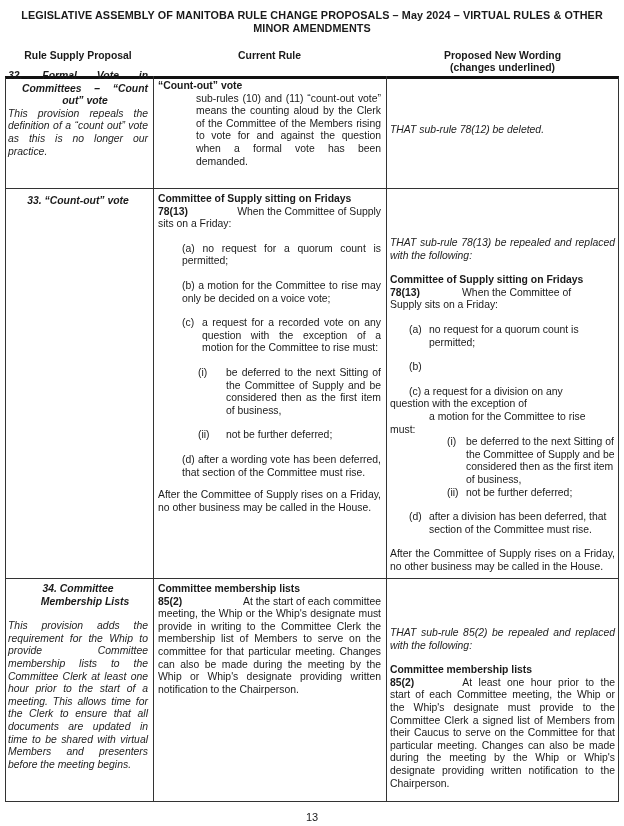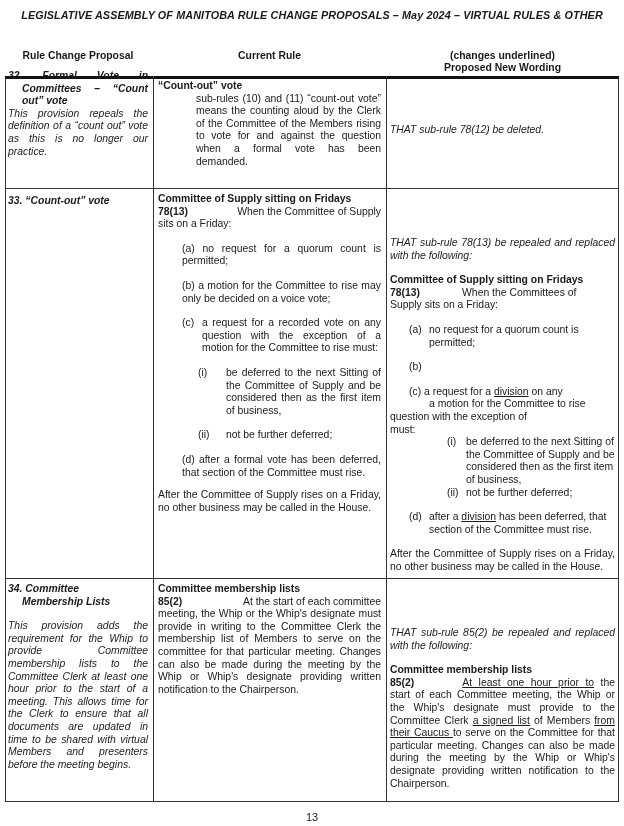--- a/index.html
+++ b/index.html
@@ -1,47 +1,48 @@
 <!DOCTYPE html>
 <html><head>
 <meta charset="utf-8">
 <style>
   html, body { margin:0; padding:0; background:#ffffff; }
   body { width:624px; height:826px; position:relative; overflow:hidden;
          font-family:"Liberation Sans", sans-serif; color:#1a1a1a; font-size:10.4px; line-height:12.6px; }
-  .title { position:absolute; left:0; top:9px; width:624px; text-align:center; font-weight:bold; font-size:10.8px; line-height:13px; letter-spacing:0.1px;font-style:italic; }
+  .title { position:absolute; left:0; top:9px; width:624px; text-align:center; font-weight:bold; font-size:10.8px; line-height:13px; letter-spacing:0.1px; }
   .hdr { position:absolute; top:50px; font-weight:bold; font-size:10.4px; line-height:12px; text-align:center; }
   .table { position:absolute; left:5px; top:76px; width:614px; height:726px; border-left:1px solid #333; border-right:1px solid #333; border-bottom:1px solid #333; border-top:3px solid #111; box-sizing:border-box; }
   .vline { position:absolute; top:76px; width:1px; background:#333; height:726px; }
   .hline { position:absolute; left:5px; width:614px; height:1px; background:#333; }
   .cell { position:absolute; box-sizing:border-box; }
   .c1 { left:8px; width:140px; }
   .c2 { left:158px; width:223px; }
   .c3 { left:390px; width:225px;margin-top:44px; }
   .it { font-style:italic; color:#222; }
-  .bi { font-style:italic; font-weight:bold; }
+  .bi { font-style:italic; font-weight:bold;text-align:center; }
   .b { font-weight:bold; }
   .j { text-align:justify; }
   p { margin:0; }
   .gap { height:12px; }
-  .u { text-decoration:underline; }
+  .u { }
   .pagenum { position:absolute; top:811px; left:0; width:624px; text-align:center; font-size:11px; }
 </style>
 </head>
 <body>
 
 <div class="title">
   <div>LEGISLATIVE ASSEMBLY OF MANITOBA RULE CHANGE PROPOSALS – May 2024 – VIRTUAL RULES &amp; OTHER</div>
+  <div>MINOR AMENDMENTS</div>
 </div>
 
-<div class="hdr" style="left:8px;width:140px;top:50px;">Rule Change Proposal</div>
+<div class="hdr" style="left:8px;width:140px;top:50px;">Rule Supply Proposal</div>
 <div class="hdr" style="left:158px;width:223px;top:50px;">Current Rule</div>
 <div class="hdr" style="left:390px;width:225px;top:50px;">
+  <div>Proposed New Wording</div>
   <div>(changes underlined)</div>
-  <div>Proposed New Wording</div>
 </div>
 
 <div class="table"></div>
 <div class="vline" style="left:153px;"></div>
 <div class="vline" style="left:386px;"></div>
 <div class="hline" style="top:188px;"></div>
 <div class="hline" style="top:578px;"></div>
 
 <div class="cell c1" style="top:70px;">
   <p class="bi j" style="text-align-last:justify;">32. Formal     Vote     in</p>
@@ -78,43 +79,43 @@
   <div style="display:flex;padding-left:40px;">
     <span style="width:28px;flex:none;">(i)</span>
     <span class="j">be deferred to the next Sitting of the Committee of Supply and be considered then as the first item of business,</span>
   </div>
   <div class="gap"></div>
   <div style="display:flex;padding-left:40px;">
     <span style="width:28px;flex:none;">(ii)</span>
     <span>not be further deferred;</span>
   </div>
   <div class="gap"></div>
-  <p class="j" style="padding-left:24px;">(d) after a formal vote has been deferred, that section of the Committee must rise.</p>
+  <p class="j" style="padding-left:24px;">(d) after a wording vote has been deferred, that section of the Committee must rise.</p>
   <div class="gap" style="height:10px;"></div>
   <p class="j">After the Committee of Supply rises on a Friday, no other business may be called in the House.</p>
 </div>
 <div class="cell c3" style="top:193px;">
   <p class="it j">THAT sub-rule 78(13) be repealed and replaced with the following:</p>
   <div class="gap"></div>
   <p class="b">Committee of Supply sitting on Fridays</p>
-  <p><span class="b">78(13)</span><span style="padding-left:42px;">When the Committees of</span></p>
+  <p><span class="b">78(13)</span><span style="padding-left:42px;">When the Committee of</span></p>
   <p>Supply sits on a Friday:</p>
   <div class="gap"></div>
   <div style="display:flex;padding-left:19px;">
     <span style="width:20px;flex:none;">(a)</span>
     <span>no request for a quorum count is permitted;</span>
   </div>
   <div class="gap"></div>
   <div style="display:flex;padding-left:19px;">
     <span style="width:20px;flex:none;">(b)</span>
   </div>
   <div class="gap"></div>
   <p style="padding-left:19px;"><span>(c)   a request for a </span><span class="u">division</span><span> on any</span></p>
+  <p>question with the exception of</p>
   <p style="padding-left:39px;">a motion for the Committee to rise</p>
-  <p>question with the exception of</p>
   <p>must:</p>
   <div style="display:flex;padding-left:57px;">
     <span style="width:19px;flex:none;">(i)</span>
     <span>be deferred to the next Sitting of the Committee of Supply and be considered then as the first item of business,</span>
   </div>
   <div style="display:flex;padding-left:57px;">
     <span style="width:19px;flex:none;">(ii)</span>
     <span>not be further deferred;</span>
   </div>
   <div class="gap"></div>

